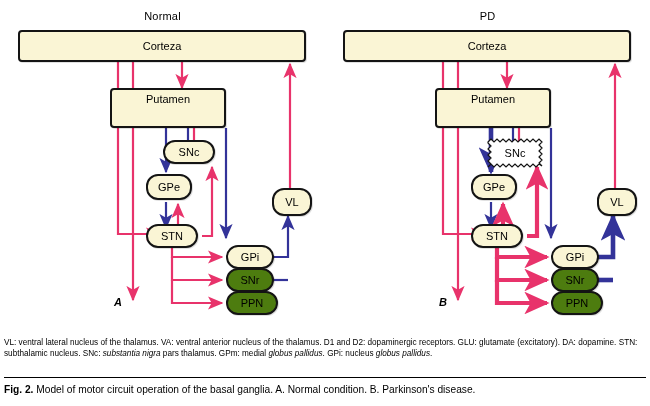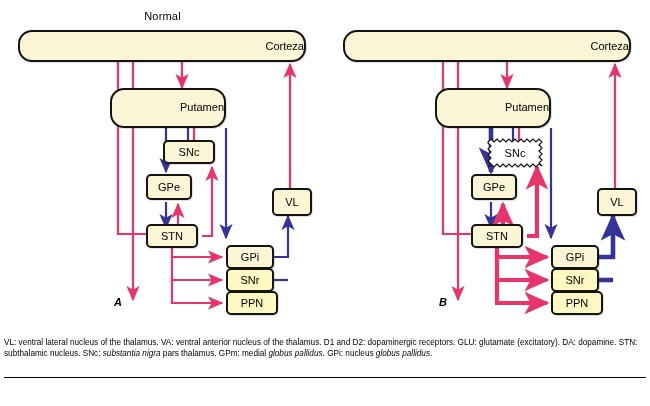--- a/index.html
+++ b/index.html
@@ -13,29 +13,29 @@
   #panel-normal{left:0;}
   #panel-pd{left:325px;}
 
   .panel-title{
     position:absolute;top:10px;left:0;width:325px;text-align:center;
     font-size:11px;letter-spacing:.2px;
   }
 
   .node{
     position:absolute;box-sizing:border-box;
-    border:2px solid #141414;border-radius:5px;
+    border:2px solid #141414;border-radius:12px;
     background:#faf5d5;
     display:flex;align-items:center;justify-content:center;
     font-size:11px;line-height:1;z-index:6;
     box-shadow:1px 1px 0 rgba(0,0,0,.12);
   }
-  .node.white{background:#fef9c3;}
-  .node.wide{border-radius:14px;justify-content:flex-end;}
-  .node.label-top{align-items:flex-start;padding-top:12px;}
+  .node.white{background:#4d7c0f;}
+  .node.wide{border-radius:4px;}
+  .node.label-top{align-items:flex-start;padding-top:4px;}
 
   
   .node.jagged{
     background:transparent;border:none;box-shadow:none;
   }
   .node.jagged .jag{position:absolute;left:0;top:0;width:100%;height:100%;}
   .node.jagged span{position:relative;z-index:2;}
 
   .plabel{
     position:absolute;font-size:11px;font-weight:bold;font-style:italic;
@@ -147,20 +147,21 @@
 
     <div class="node white" style="left:226px;top:291px;width:52px;height:24px;">
       <span>PPN</span>
     </div>
 
     <div class="plabel" style="left:114px;top:296px;">A</div>
   </div>
 
   <div class="panel" id="panel-pd">
 
+    <div class="panel-title">PD</div>
 
     <svg class="wires" viewBox="0 0 325 330">
       <defs>
         <marker id="ar-p" markerWidth="7" markerHeight="6" refX="6.4" refY="3" orient="auto">
           <path d="M0,0 L7,3 L0,6 L1.7,3 Z" fill="#e8336b"></path>
         </marker>
         <marker id="ab-p" markerWidth="7" markerHeight="6" refX="6.4" refY="3" orient="auto">
           <path d="M0,0 L7,3 L0,6 L1.7,3 Z" fill="#333399"></path>
         </marker>
         <marker id="ar-pb" markerWidth="6" markerHeight="5.4" refX="5.4" refY="2.7" orient="auto">
@@ -243,14 +244,18 @@
 
     <div class="plabel" style="left:114px;top:296px;">B</div>
   </div>
 
   <div id="footnote">
     <div><span>VL: ventral lateral nucleus of the thalamus. VA: ventral anterior nucleus of the thalamus. D1 and D2: dopaminergic receptors. GLU: glutamate (excitatory). DA: dopamine. STN: subthalamic nucleus. SNc: </span><i>substantia nigra</i><span> pars thalamus. GPm: medial </span><i>globus pallidus</i><span>. GPi: nucleus </span><i>globus pallidus</i><span>.</span></div>
   </div>
 
   <div id="rule"></div>
 
+  <div id="caption">
+    <b>Fig. 2.</b>
+    <span>Model of motor circuit operation of the basal ganglia. A. Normal condition. B. Parkinson's disease.</span>
+  </div>
 
 </div>
 
 </body></html>

